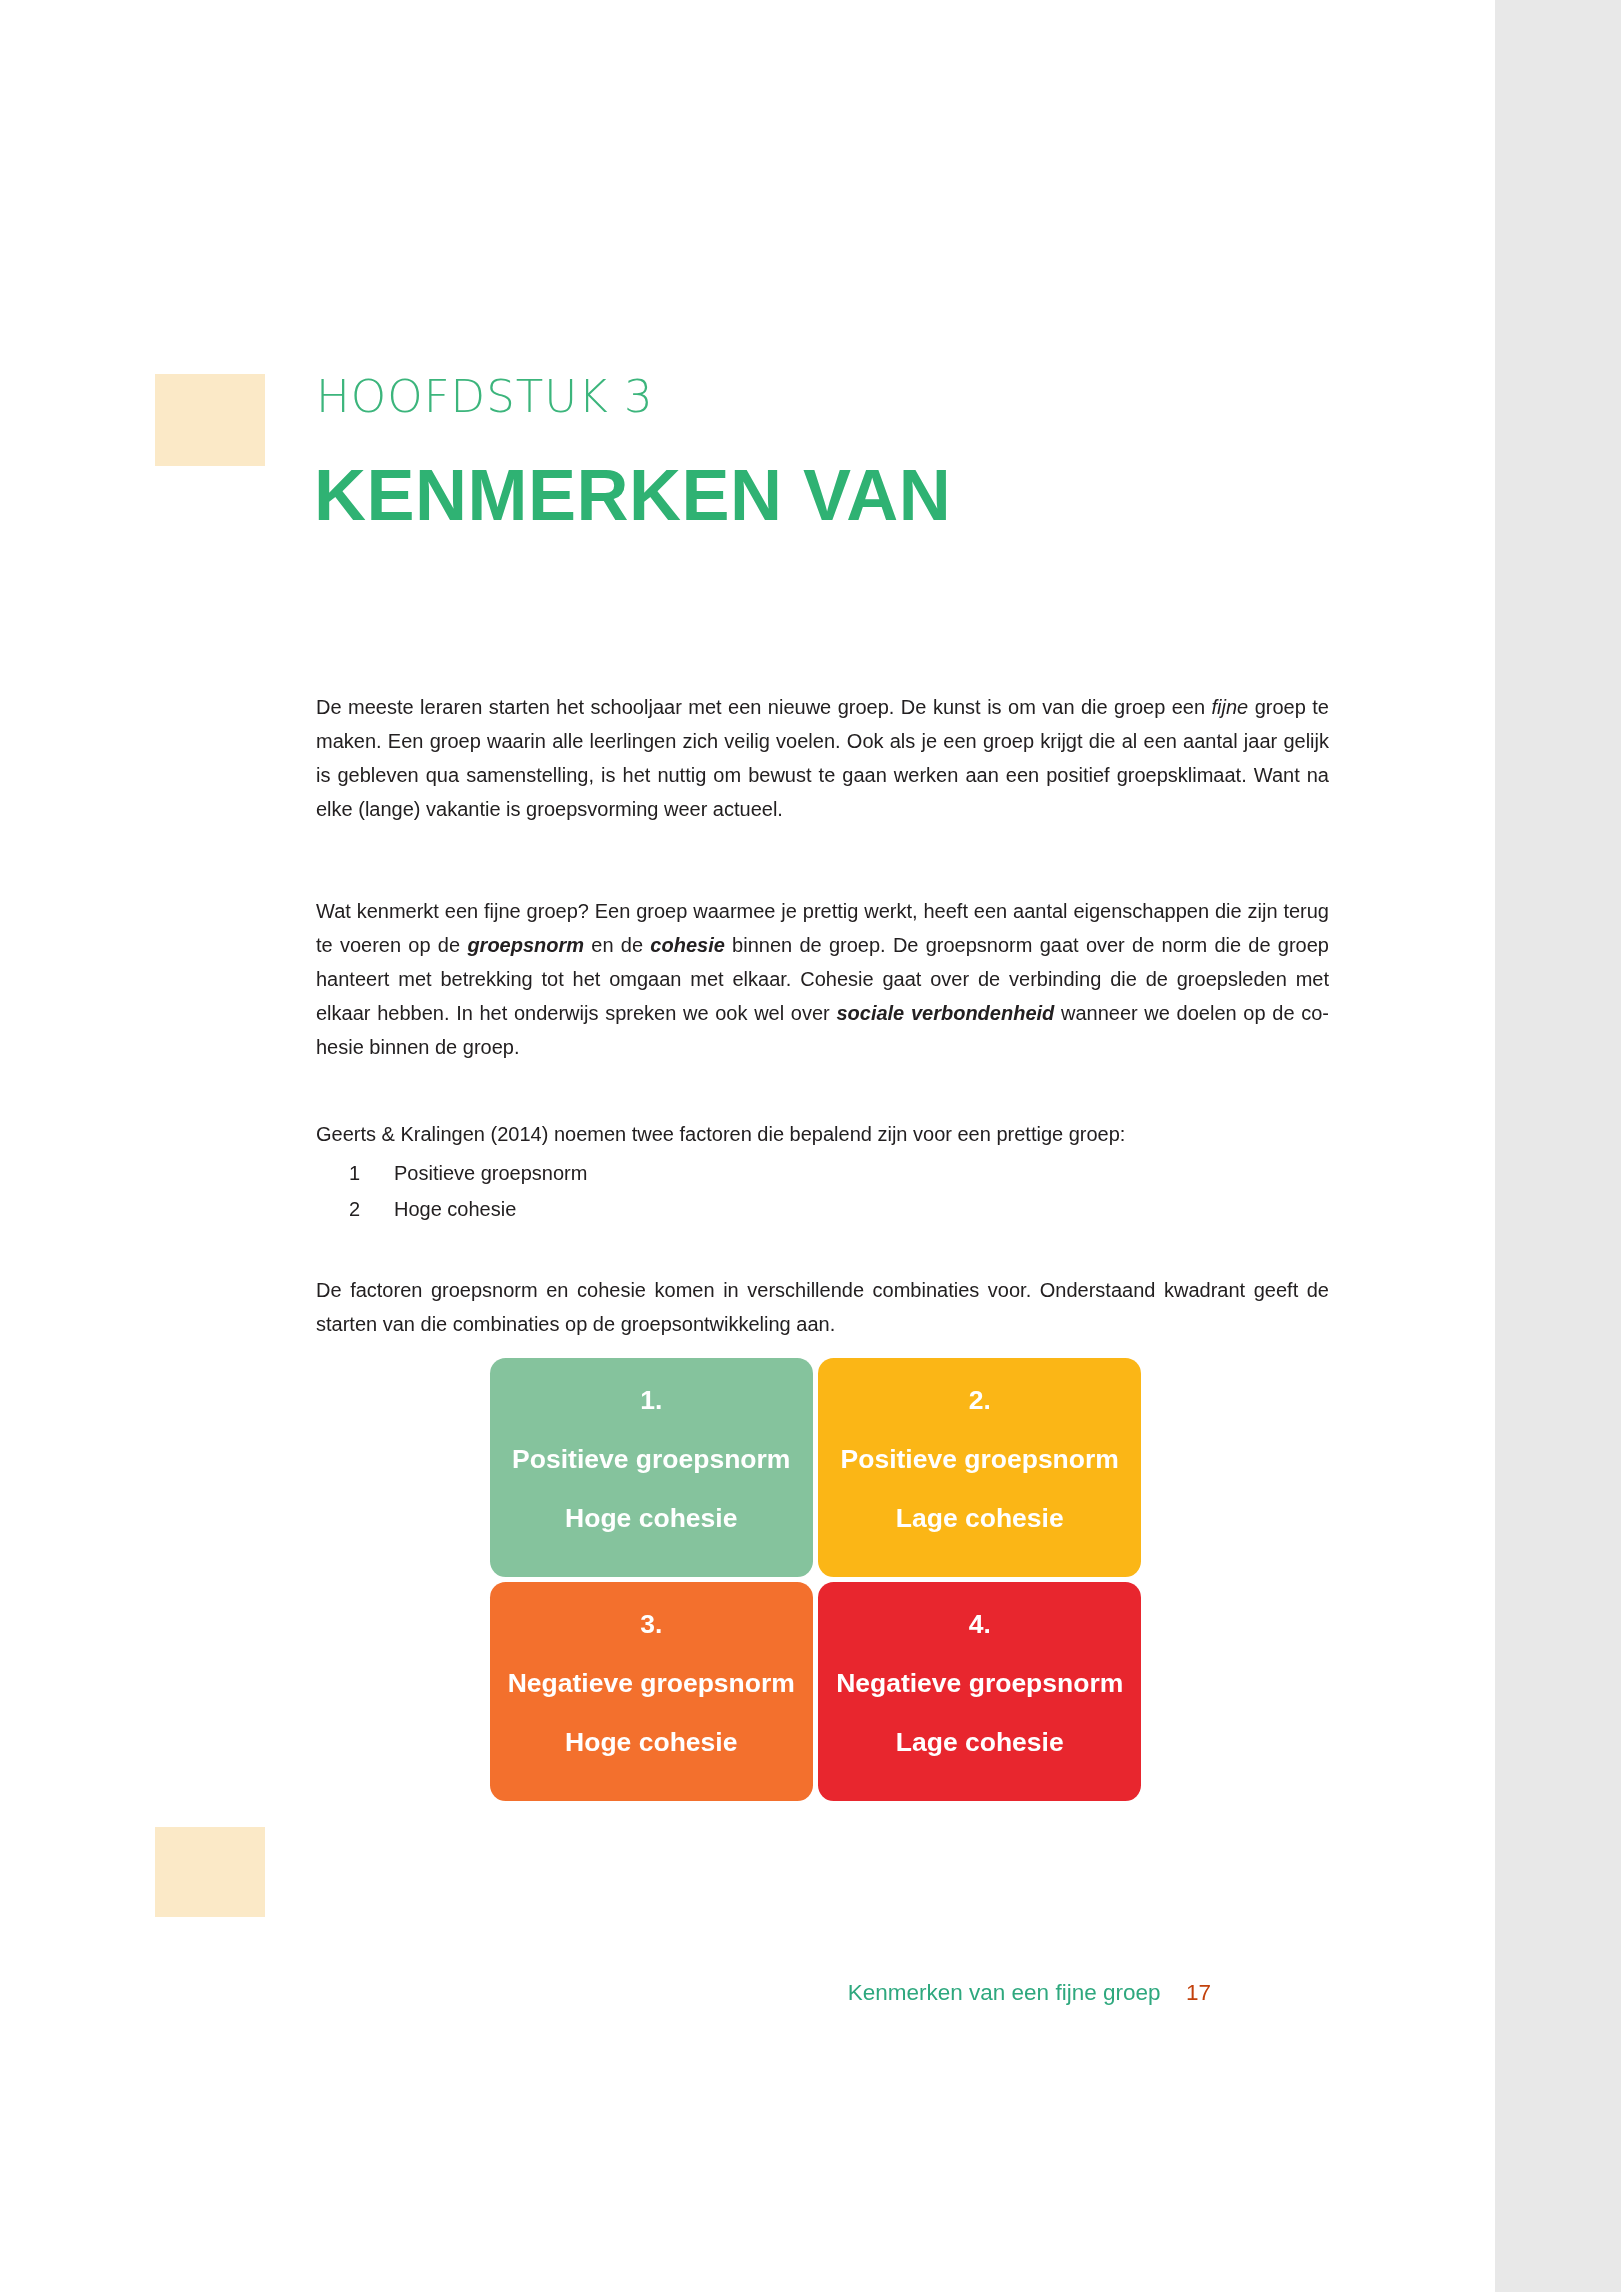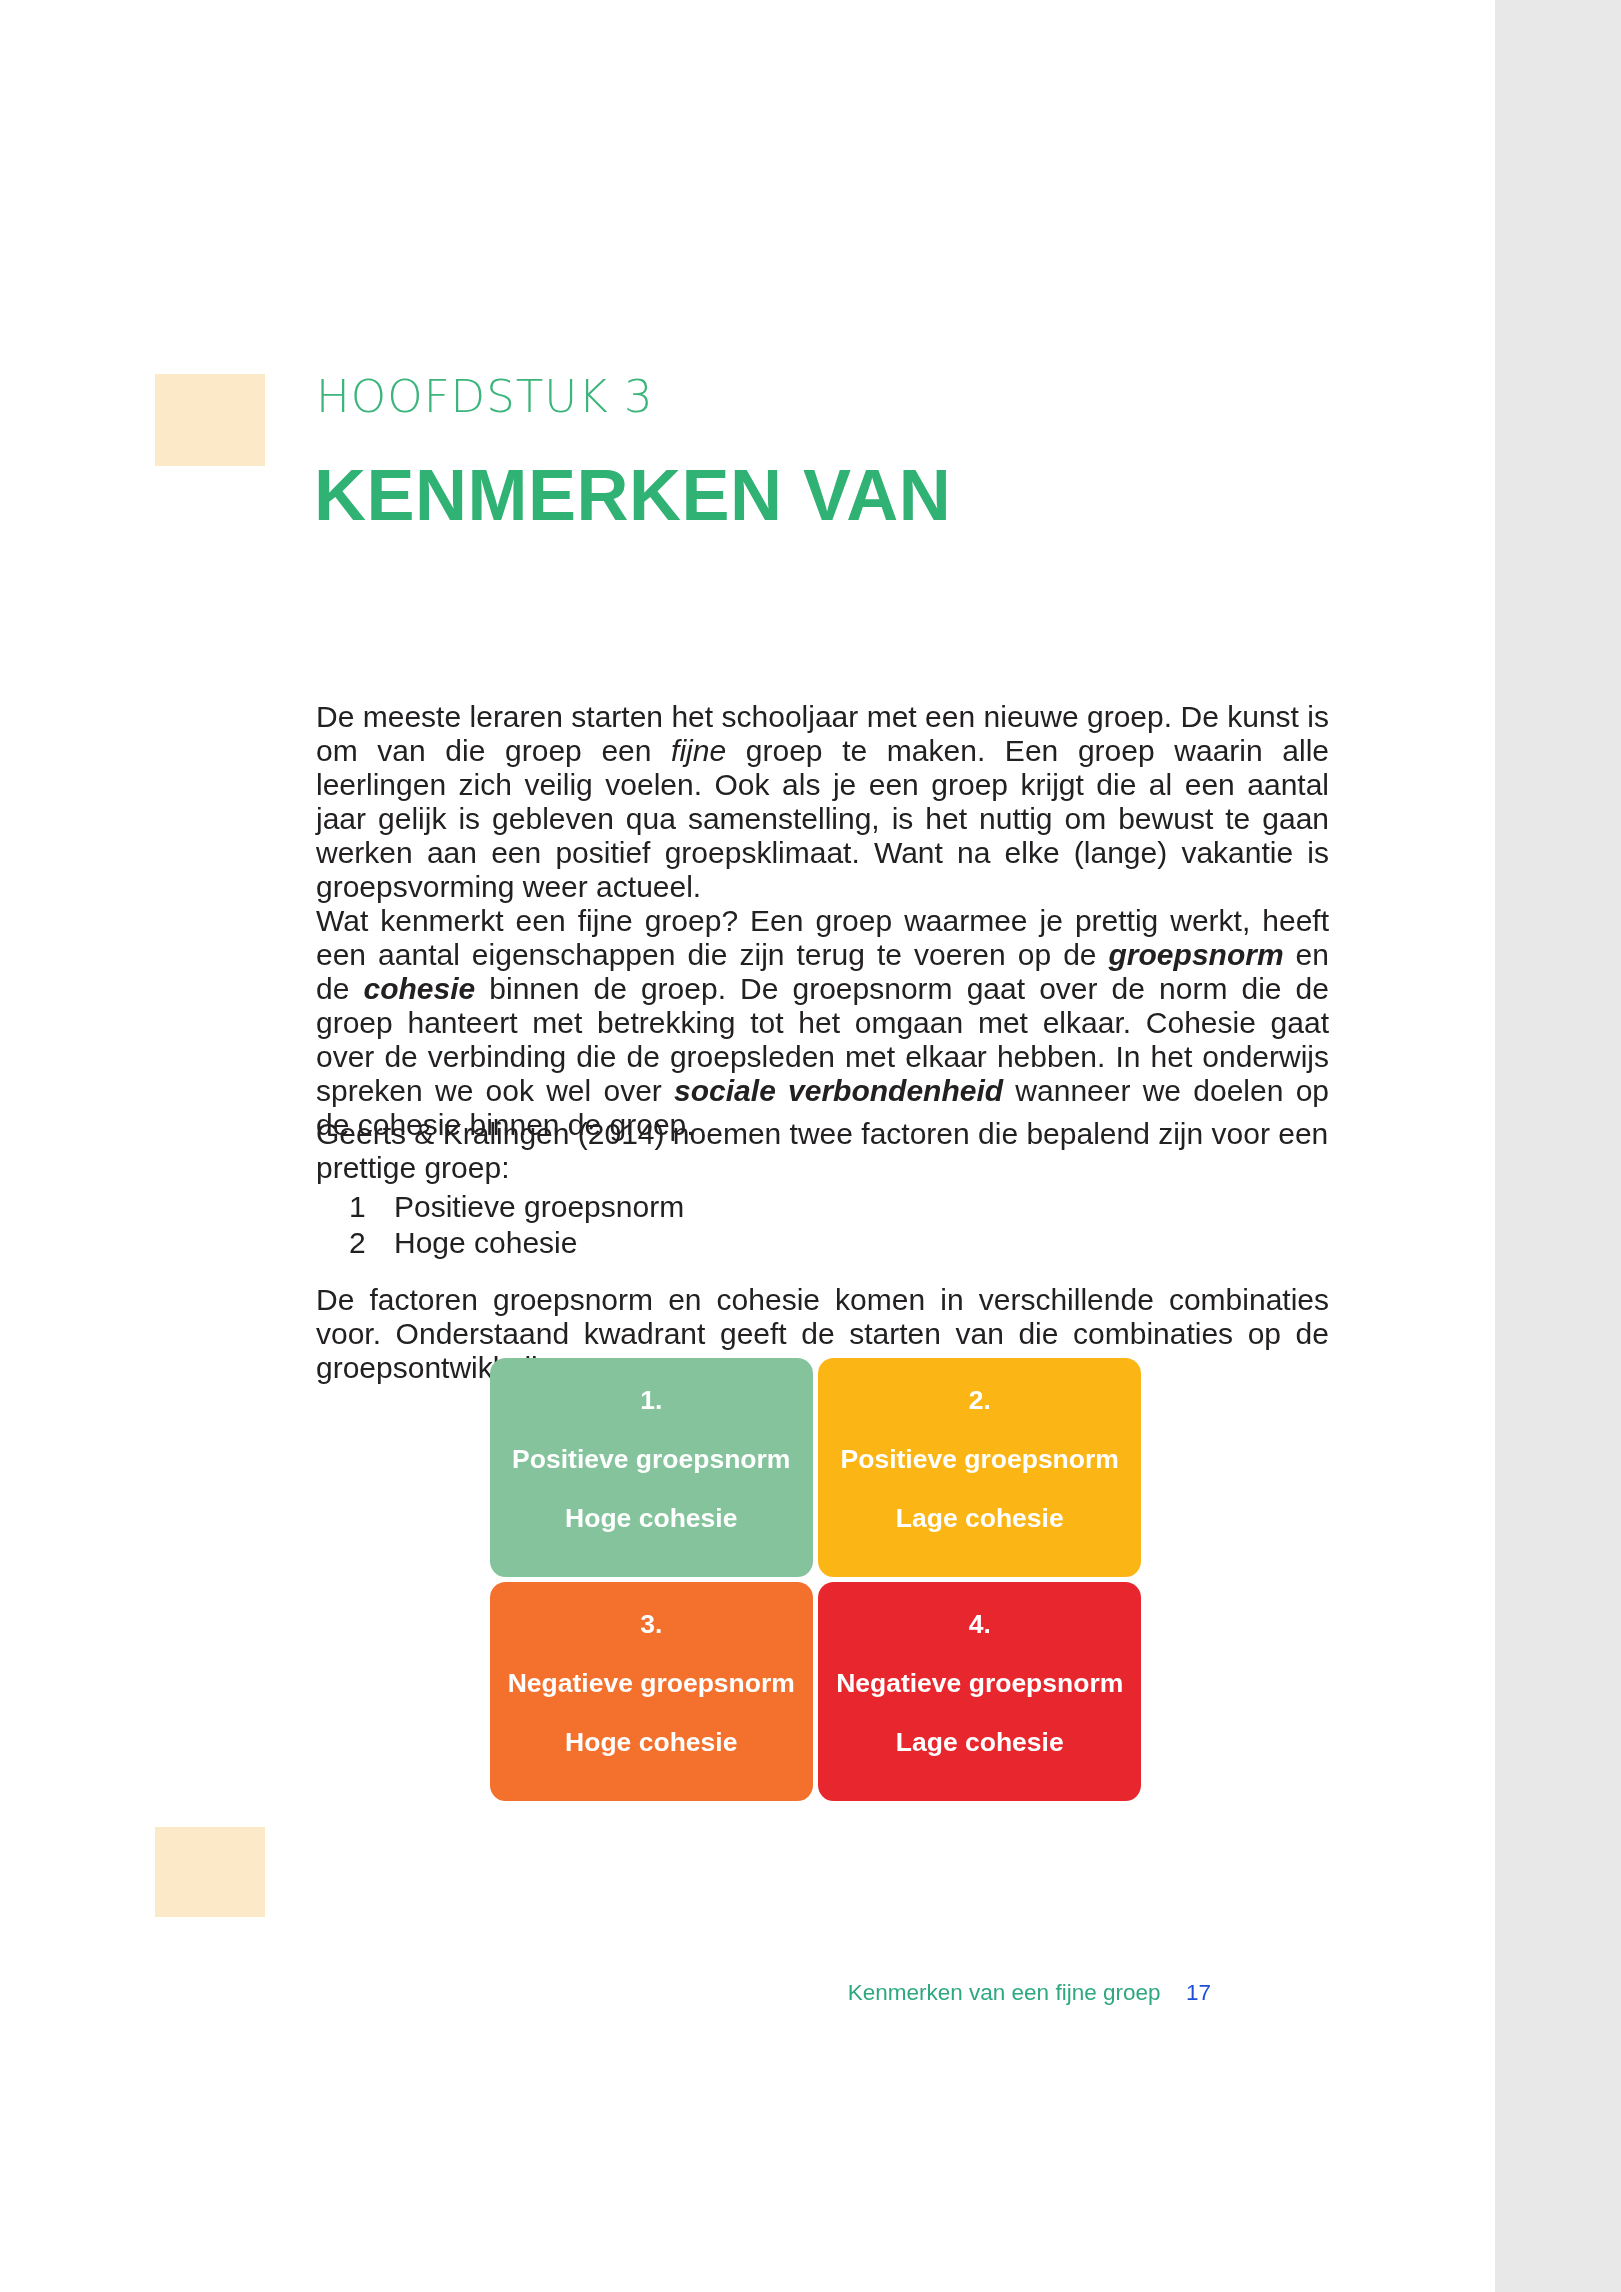--- a/index.html
+++ b/index.html
@@ -22,21 +22,21 @@
     font-family:"DejaVu Sans","Liberation Sans",sans-serif;
   }
   .chapter-title {
     position:absolute; left:314px; top:451px;
     font-size:72px; line-height:88px; font-weight:bold;
     letter-spacing:0.5px;
   }
 
   .para {
     position:absolute; left:316px; width:1013px;
-    font-size:30px; line-height:34px;
+    font-size:20px; line-height:34px;
     text-align:justify;
     hyphens:manual;
   }
   .para em { font-style:italic; }
   .para .bi { font-style:italic; font-weight:bold; }
 
   .p1 { top:670px; }
   .p2 { top:874px; }
   .p3 { top:1117px; text-align:left; }
   .p4 { top:1253px; }
@@ -58,21 +58,21 @@
     color:#ffffff; font-weight:bold; font-size:26.5px;
     text-align:center;
     display:flex; flex-direction:column; justify-content:space-between;
     padding:26.5px 7.8px 43px; box-sizing:border-box;
   }
 
   .footer {
     position:absolute; top:1980px; right:284px;
     font-size:22.5px; display:flex; align-items:baseline;justify-content:flex-end;
   }
-  .footer .page-num { margin-left:25.5px; color:#1d4ed8; }
+  .footer .page-num { margin-left:25.5px; color:#c2410c; }
 </style>
 </head>
 <body>
 
 <div class="page">
 
   <div class="accent-square top" style="background-color: rgb(251, 233, 199);"></div>
 
   <div class="chapter-label" style="color: rgb(60, 181, 124);">HOOFDSTUK 3</div>
 

